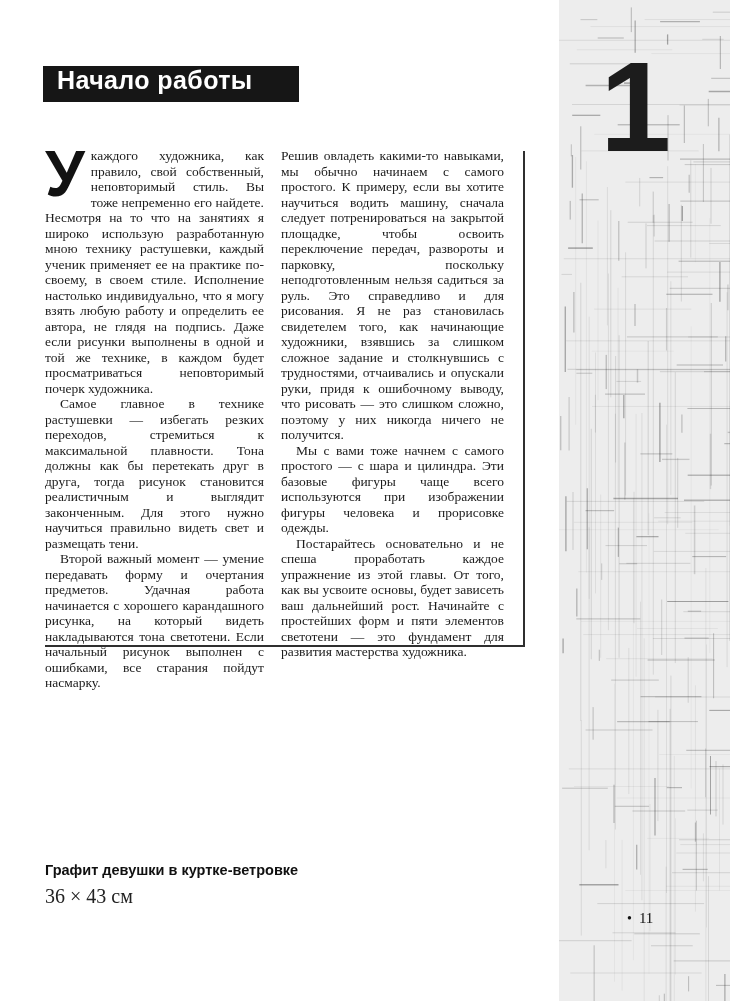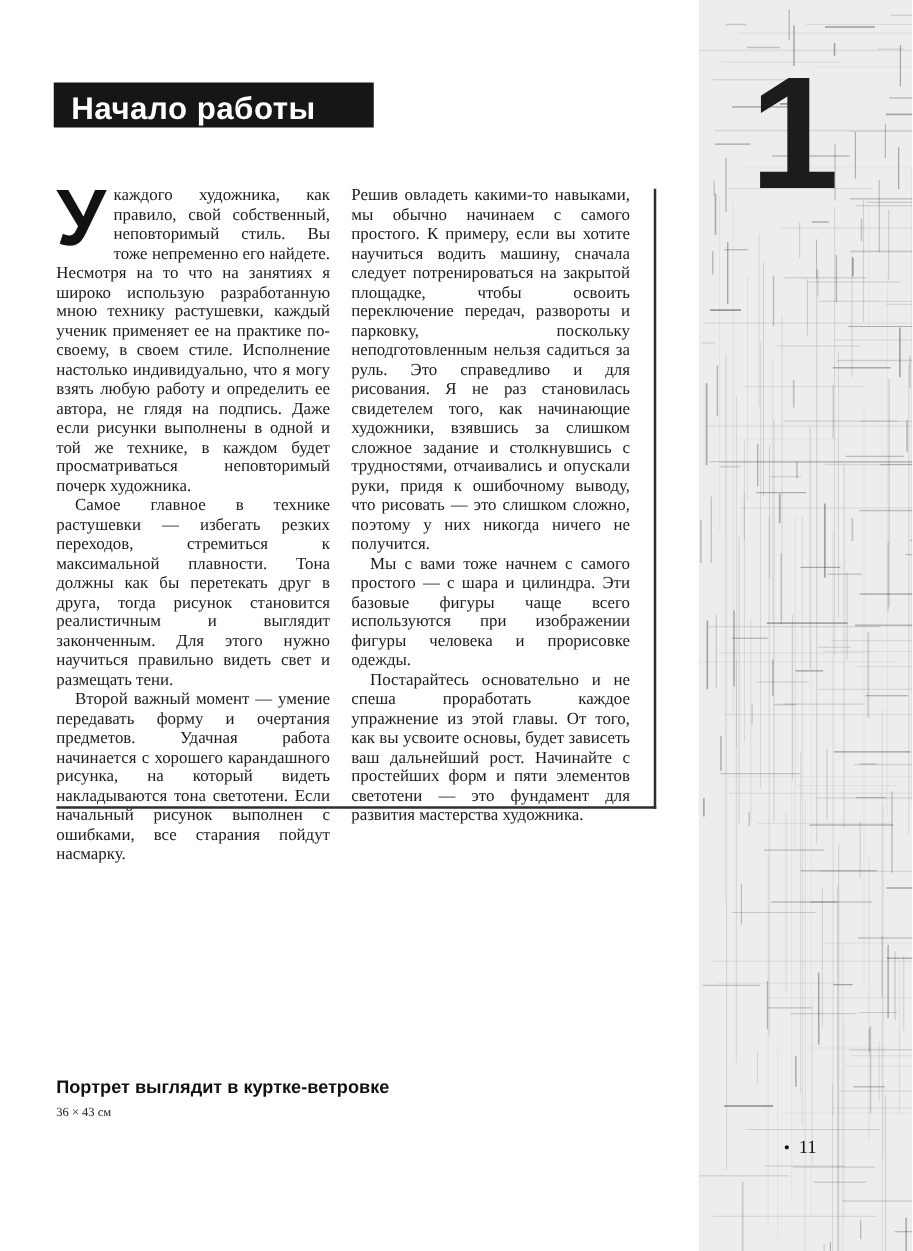--- a/index.html
+++ b/index.html
@@ -19,21 +19,21 @@
     font-size:128px;line-height:1;color:#1c1c1c;
   }
   .folio{
     position:absolute;left:68px;top:910px;
     font-size:15px;color:#111;white-space:nowrap;text-align:right;
   }
   .folio .bullet{display:inline-block;margin-right:7px;font-size:14px;}
   
   .title-bar{
     position:absolute;left:43px;top:66px;width:242px;height:36px;
-    background:#161616;color:#fff;display:flex;align-items:flex-end;
+    background:#161616;color:#fff;display:flex;align-items:flex-start;
     padding-left:14px;
     font-family:"Liberation Sans",sans-serif;font-weight:bold;
     font-size:25px;letter-spacing:0.4px;
   }
   
   .col{position:absolute;top:148px;text-align:justify;}
   .col-1{left:45px;width:219px;}
   .col-2{left:281px;width:223px;}
   .col p{
     margin:0;font-size:13.5px;line-height:15.5px;color:#1b1b1b;
@@ -47,21 +47,21 @@
   }
   
   .rule-right{position:absolute;left:523px;top:151px;width:2px;height:496px;background:#2f2f2f;}
   .rule-bottom{position:absolute;left:45px;top:645px;width:480px;height:2px;background:#2f2f2f;}
   
   .caption{position:absolute;left:45px;top:862px;}
   .caption-title{
     font-family:"Liberation Sans",sans-serif;font-weight:bold;
     font-size:14.5px;color:#101010;margin:0 0 7px 0;
   }
-  .caption-line{font-size:10px;color:#222;margin:0 0 4px 0;}
+  .caption-line{font-size:20px;color:#222;margin:0 0 4px 0;}
 </style>
 </head>
 <body>
 
 <div class="page">
 
   <div class="title-bar">
     <span>Начало работы</span>
   </div>
 
@@ -74,21 +74,21 @@
   <div class="col col-2">
     <p>Решив овладеть какими-то навыками, мы обычно начинаем с самого простого. К примеру, если вы хотите научиться водить машину, сначала следует потренироваться на закрытой площадке, чтобы освоить переключение передач, развороты и парковку, поскольку неподготовленным нельзя садиться за руль. Это справедливо и для рисования. Я не раз становилась свидетелем того, как начинающие художники, взявшись за слишком сложное задание и столкнувшись с трудностями, отчаивались и опускали руки, придя к ошибочному выводу, что рисовать — это слишком сложно, поэтому у них никогда ничего не получится.</p>
     <p>Мы с вами тоже начнем с самого простого — с шара и цилиндра. Эти базовые фигуры чаще всего используются при изображении фигуры человека и прорисовке одежды.</p>
     <p>Постарайтесь основательно и не спеша проработать каждое упражнение из этой главы. От того, как вы усвоите основы, будет зависеть ваш дальнейший рост. Начинайте с простейших форм и пяти элементов светотени — это фундамент для развития мастерства художника.</p>
   </div>
 
   <div class="rule-right"></div>
   <div class="rule-bottom"></div>
 
   <div class="caption">
-    <p class="caption-title">Портрет выглядит в куртке-ветровке</p>
+    <p class="caption-title">Графит девушки в куртке-ветровке</p>
     <p class="caption-line">36 × 43 см</p>
   </div>
 
   <div class="texture-strip">
     <svg width="171" height="1001" viewBox="0 0 171 1001">
         <line x1="116.3" y1="372.1" x2="116.3" y2="663.1" stroke="#222" stroke-opacity="0.18" stroke-width="0.67"></line>
         <line x1="91.0" y1="803.9" x2="91.0" y2="931.3" stroke="#222" stroke-opacity="0.06" stroke-width="1.16"></line>
         <line x1="49.4" y1="273.5" x2="49.4" y2="630.2" stroke="#222" stroke-opacity="0.15" stroke-width="0.64"></line>
         <line x1="89.2" y1="341.1" x2="89.2" y2="535.0" stroke="#222" stroke-opacity="0.12" stroke-width="1.16"></line>
         <line x1="90.0" y1="513.2" x2="90.0" y2="974.1" stroke="#222" stroke-opacity="0.05" stroke-width="0.74"></line>

